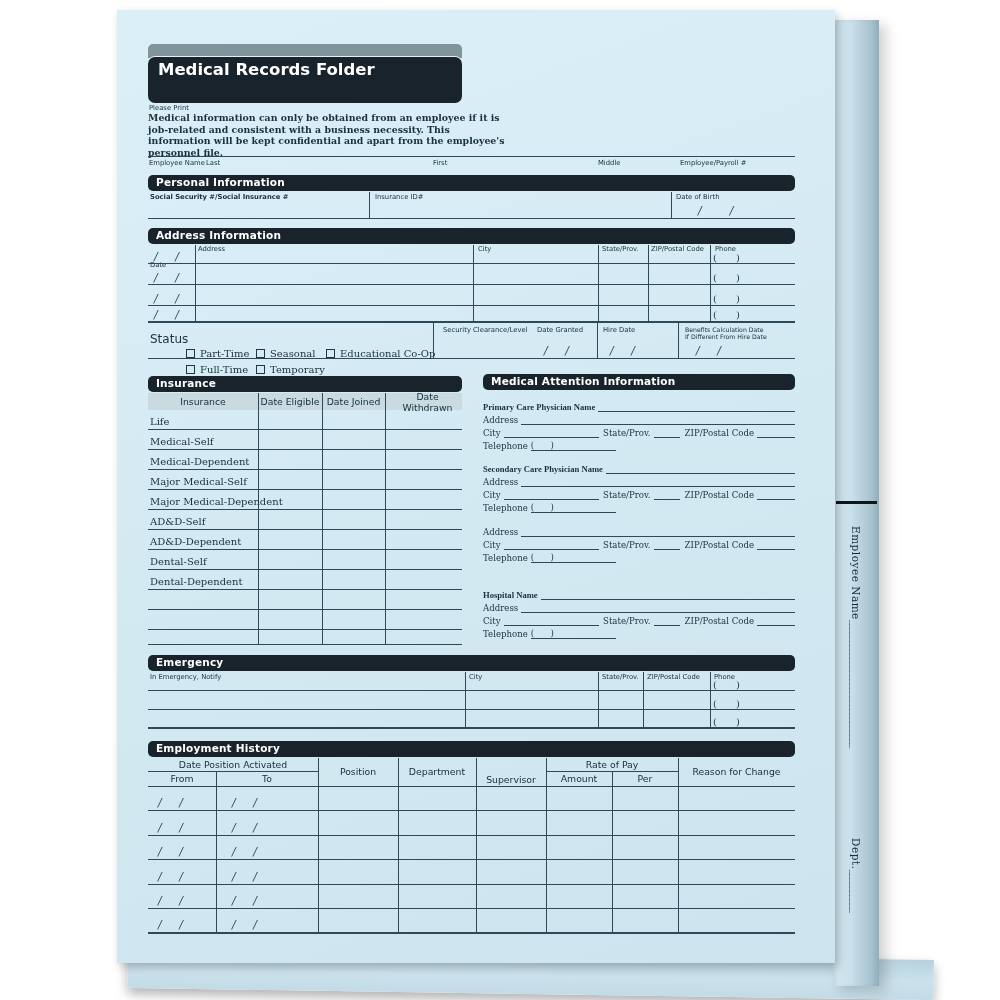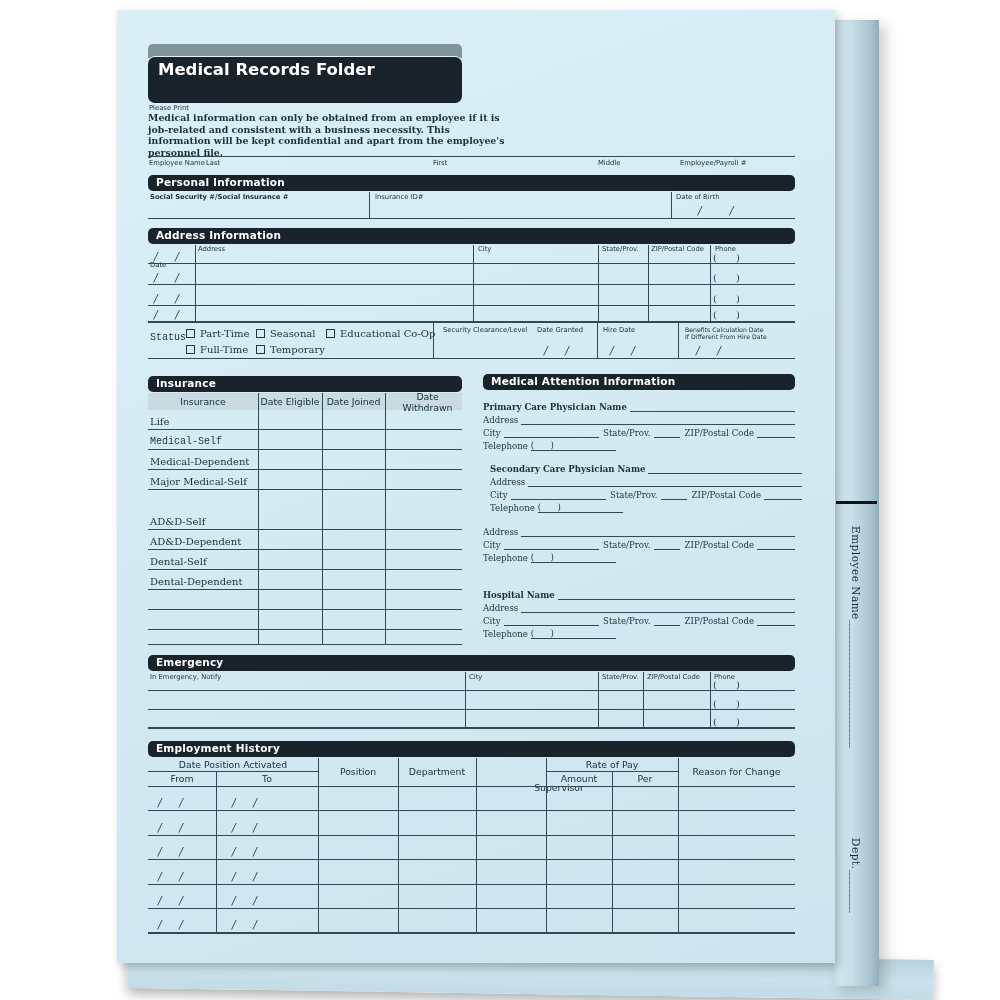--- a/index.html
+++ b/index.html
@@ -42,35 +42,35 @@
   .secbar { position:absolute; height:16px; background:#18232b; border-radius:5px;
     color:#fff; font-family:"DejaVu Sans", sans-serif; font-weight:bold; font-size:10.5px;
     line-height:15px; padding-left:8px; letter-spacing:0.2px; }
 
   .hl { position:absolute; left:0; right:0; height:1px; background:#2c4a57; }
   .vl { position:absolute; top:0; bottom:0; width:1px; background:#2c4a57; }
   .slashes { position:absolute; font-style:italic; font-size:11px; white-space:pre; color:#1c3a46; }
   .parens { position:absolute; font-size:10px; white-space:pre; color:#1c3a46; }
 
   
-  .ck { position:absolute; font-size:10px; white-space:nowrap; }
+  .ck { position:absolute; font-size:10px; white-space:nowrap;margin-top:20px; }
   .ck i { display:inline-block; width:9px; height:9px; border:1.2px solid #1c3a46; margin-right:5px; vertical-align:-1px; }
 
   
   .ihead { position:absolute; left:0; top:0; width:314px; height:17px; background:#c9dae0;
     display:flex; align-items:center; font-family:"DejaVu Sans", sans-serif; font-size:9.3px; color:#13303b; }
   .ihead div { text-align:center; }
   .irow { position:absolute; left:0; width:314px; height:20px; border-bottom:1px solid #2c4a57;
     font-size:10px; display:flex; align-items:flex-end; padding:0 0 2px 2px; }
 
   
   .med-block { position:absolute; left:0; width:312px; }
   .mrow { display:flex; height:13px; align-items:flex-end; font-size:8.6px; }
   .mrow .lb { margin-right:3px; white-space:nowrap; }
-  .mrow .bt { font-weight:bold; }
+  .mrow .bt { font-weight:bold;font-family:Liberation Serif, serif; }
   .fill { border-bottom:1px solid #2c4a57; flex:1; height:9px; }
   .fillx { border-bottom:1px solid #2c4a57; height:9px; flex:none; }
   .pp { white-space:pre; font-size:8.6px; border-bottom:1px solid #2c4a57; }
 
   .hcell { position:absolute; text-align:center; font-family:"DejaVu Sans", sans-serif; font-size:9.3px; color:#13303b; }
 </style>
 </head>
 <body>
 
 <div class="scene">
@@ -131,21 +131,21 @@
       <span class="slashes" style="left:6px; top:26px;">/     /</span>
       <span class="slashes" style="left:6px; top:47px;">/     /</span>
       <span class="slashes" style="left:6px; top:63px;">/     /</span>
       <span class="parens" style="left:565px; top:7px;">(      )</span>
       <span class="parens" style="left:565px; top:27px;">(      )</span>
       <span class="parens" style="left:565px; top:48px;">(      )</span>
       <span class="parens" style="left:565px; top:64px;">(      )</span>
     </div>
 
     <div class="abs" style="left:31px; top:313px; width:647px; height:36px; border-bottom:1.5px solid #2c4a57;">
-      <span class="sans" style="position:absolute; left:2px; top:9px; font-size:10px;font-family:Liberation Mono, monospace;">Status</span>
+      <span class="sans" style="position:absolute; left:2px; top:9px; font-size:12px;">Status</span>
       <span class="ck" style="left:38px; top:5px;"><i></i><span>Part-Time</span></span>
       <span class="ck" style="left:108px; top:5px;"><i></i><span>Seasonal</span></span>
       <span class="ck" style="left:178px; top:5px;"><i></i><span>Educational Co-Op</span></span>
       <span class="ck" style="left:38px; top:21px;"><i></i><span>Full-Time</span></span>
       <span class="ck" style="left:108px; top:21px;"><i></i><span>Temporary</span></span>
       <i class="vl" style="left:285px;"></i>
       <i class="vl" style="left:449px;"></i>
       <i class="vl" style="left:530px;"></i>
       <span class="tinylbl" style="left:295px; top:3px;">Security Clearance/Level</span>
       <span class="tinylbl" style="left:389px; top:3px;">Date Granted</span>
@@ -164,28 +164,31 @@
         <div style="width:64px;">Date Eligible</div>
         <div style="width:63px;">Date Joined</div>
         <div style="width:77px;padding-left:8px;">Date Withdrawn</div>
       </div>
       <i class="vl" style="left:110px;"></i>
       <i class="vl" style="left:174px;"></i>
       <i class="vl" style="left:237px;"></i>
       <div class="irow" style="top:17px;">
           <span>Life</span>
         </div>
-      <div class="irow" style="top:37px;font-family:Liberation Mono, monospace;">
+      <div class="irow" style="top:37px;">
           <span>Medical-Self</span>
         </div>
       <div class="irow" style="top:57px;">
           <span>Medical-Dependent</span>
         </div>
       <div class="irow" style="top:77px;">
           <span>Major Medical-Self</span>
+        </div>
+      <div class="irow" style="top:97px;">
+          <span>Major Medical-Dependent</span>
         </div>
       <div class="irow" style="top:117px;">
           <span>AD&amp;D-Self</span>
         </div>
       <div class="irow" style="top:137px;">
           <span>AD&amp;D-Dependent</span>
         </div>
       <div class="irow" style="top:157px;">
           <span>Dental-Self</span>
         </div>
@@ -223,21 +226,21 @@
             <span class="lb" style="margin-left:5px;">ZIP/Postal Code</span>
             <span class="fillx" style="width:38px;"></span>
           </div>
         <div class="mrow">
             <span class="lb">Telephone</span>
             <span class="pp">(      )</span>
             <span class="fillx" style="width:62px;"></span>
           </div>
       </div>
 
-      <div class="med-block" style="top:70px;margin-left:7px;">
+      <div class="med-block" style="top:70px;">
         <div class="mrow">
             <span class="lb bt">Secondary Care Physician Name</span>
             <span class="fill"></span>
           </div>
         <div class="mrow">
             <span class="lb">Address</span>
             <span class="fill"></span>
           </div>
         <div class="mrow">
             <span class="lb">City</span>
@@ -319,21 +322,21 @@
     </div>
 
     <div class="secbar" style="left:31px; top:731px; width:647px;">Employment History</div>
     <div class="abs" style="left:31px; top:748px; width:647px; height:175px;">
       <span class="hcell" style="left:0; width:170px; top:1px;">Date Position Activated</span>
       <i class="hl" style="top:13px; left:0; right:477px;"></i>
       <span class="hcell" style="left:0; width:68px; top:15px;">From</span>
       <span class="hcell" style="left:68px; width:102px; top:15px;">To</span>
       <span class="hcell" style="left:170px; width:80px; top:8px;">Position</span>
       <span class="hcell" style="left:250px; width:78px; top:8px;">Department</span>
-      <span class="hcell" style="left:328px; width:70px; top:24px;margin-left:48px;">Supervisor</span>
+      <span class="hcell" style="left:328px; width:70px; top:16px;">Supervisor</span>
       <span class="hcell" style="left:398px; width:132px; top:1px;">Rate of Pay</span>
       <i class="hl" style="top:13px; left:398px; right:117px;"></i>
       <span class="hcell" style="left:398px; width:66px; top:15px;">Amount</span>
       <span class="hcell" style="left:464px; width:66px; top:15px;">Per</span>
       <span class="hcell" style="left:530px; width:117px; top:8px;">Reason for Change</span>
       <i class="hl" style="top:28px;"></i>
       <i class="vl" style="left:170px;"></i>
       <i class="vl" style="left:250px;"></i>
       <i class="vl" style="left:328px;"></i>
       <i class="vl" style="left:398px;"></i>

